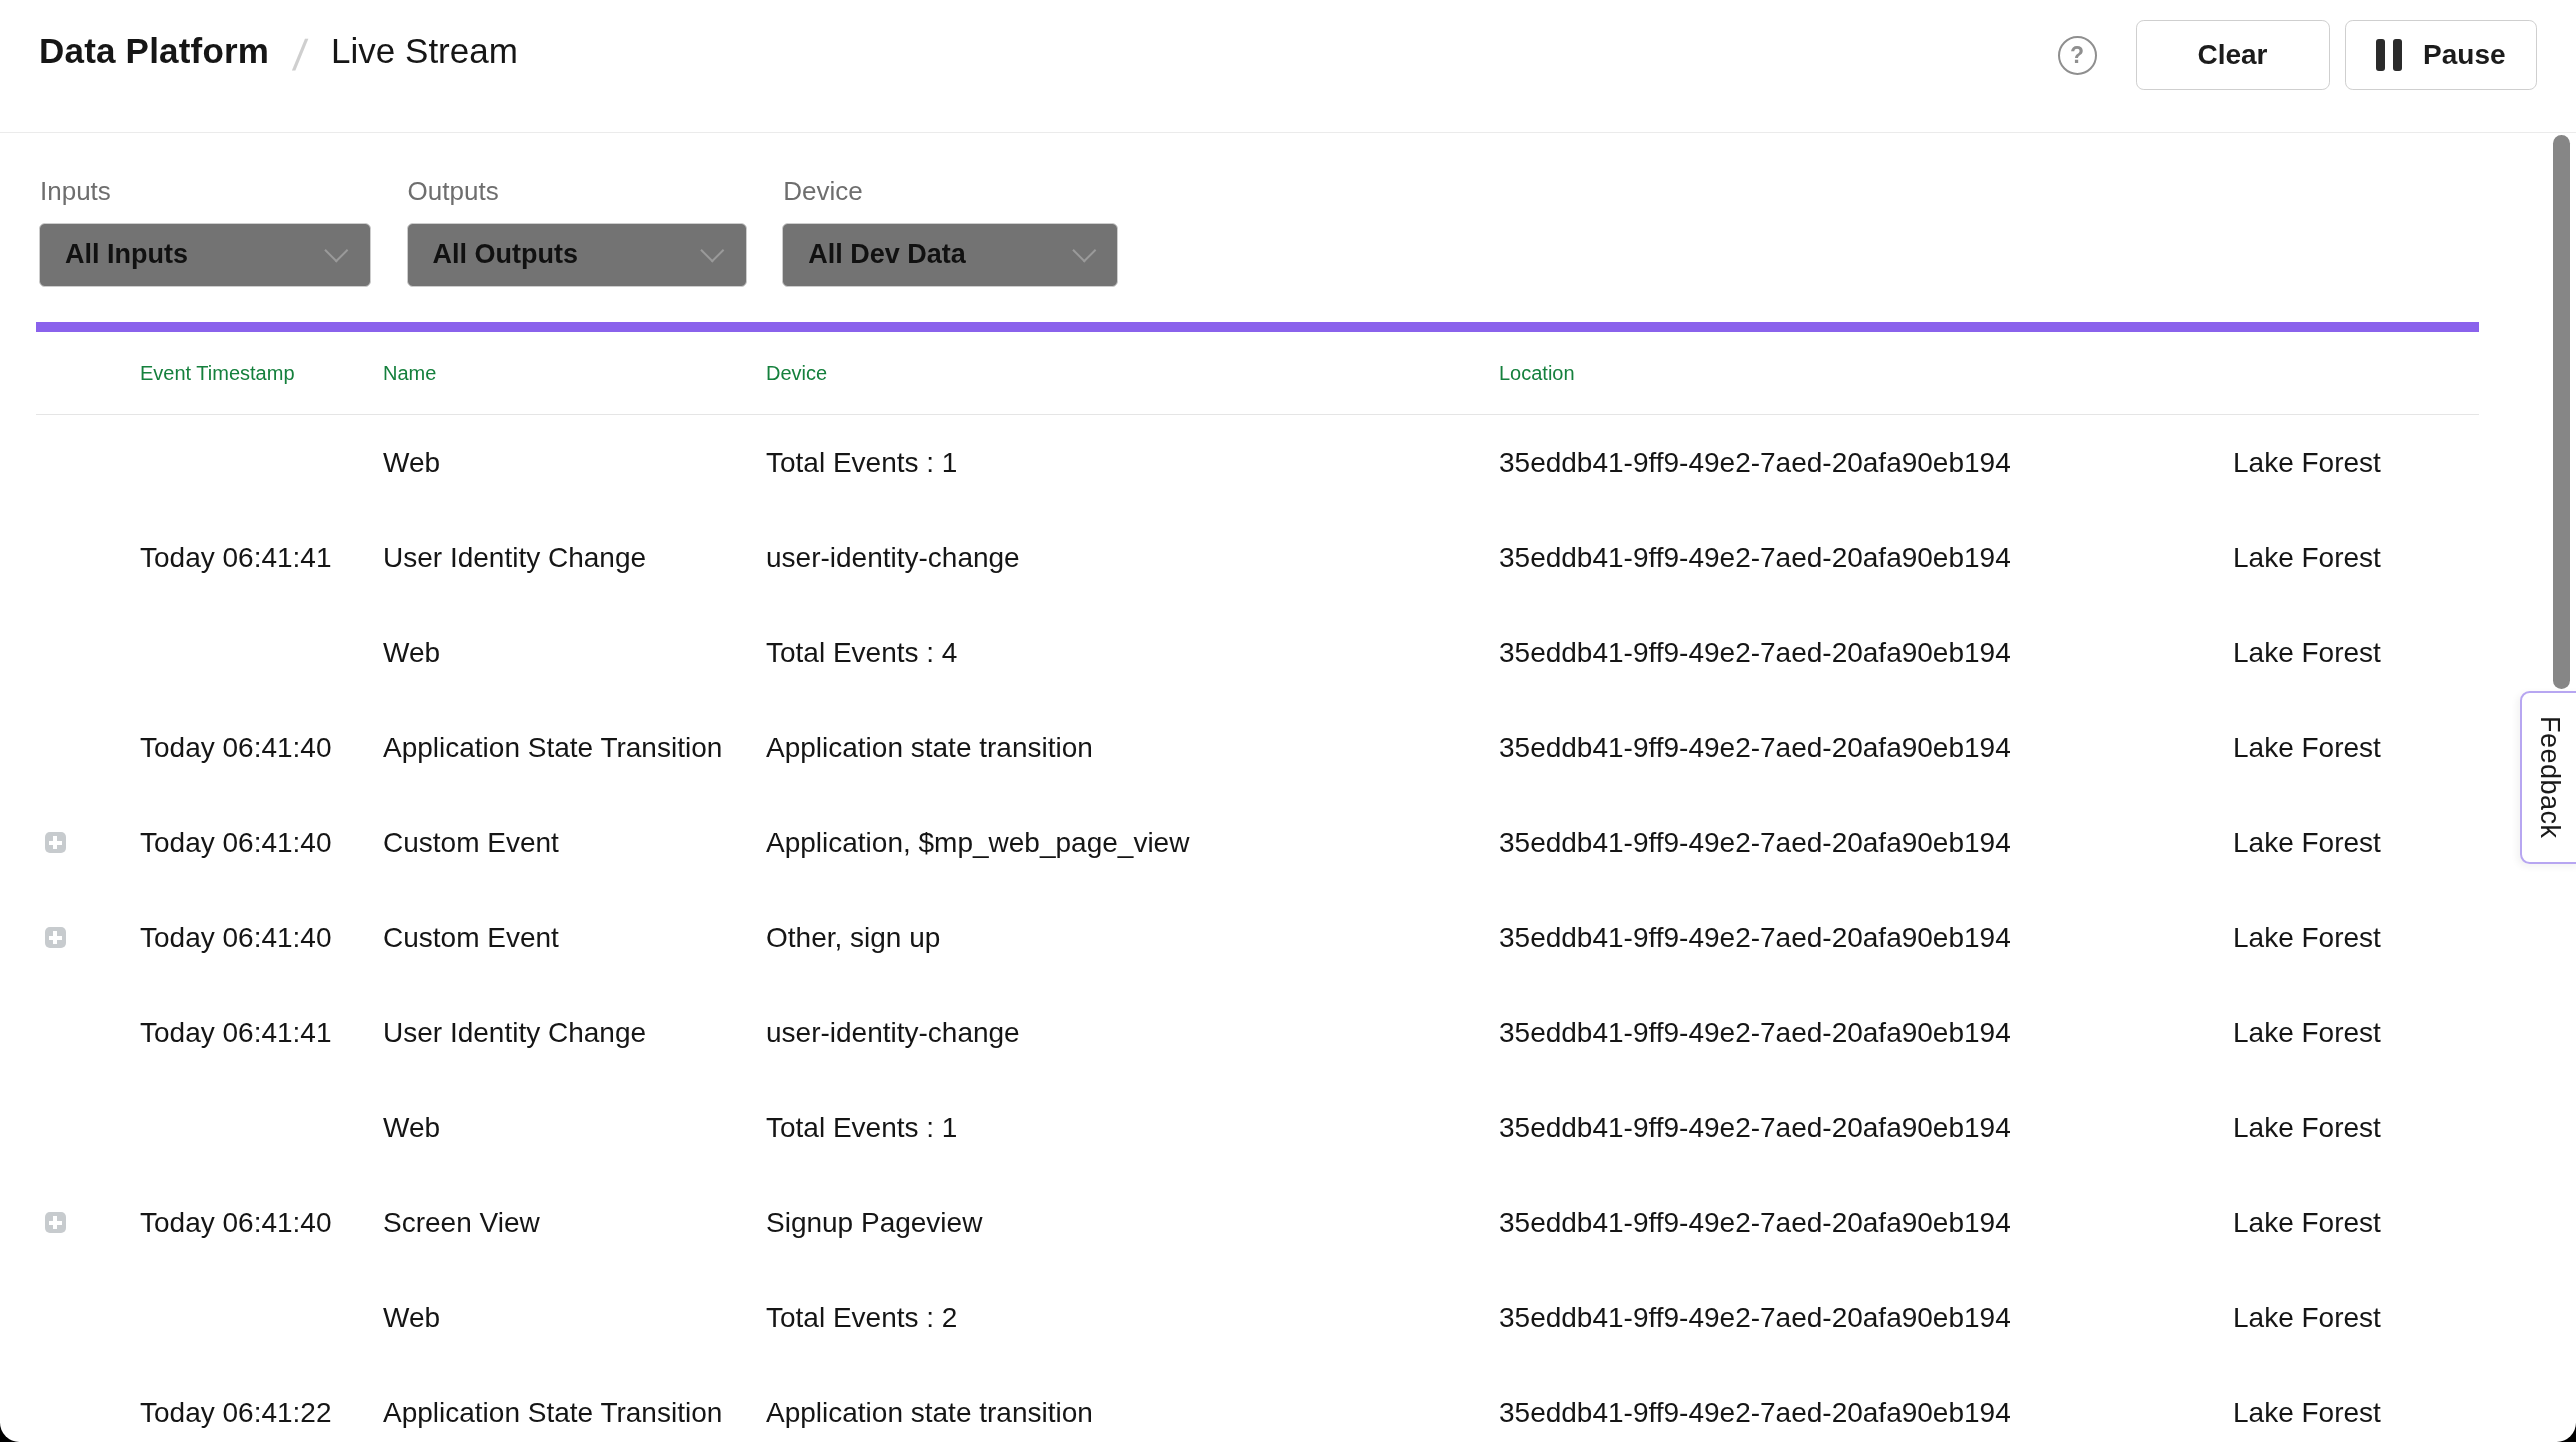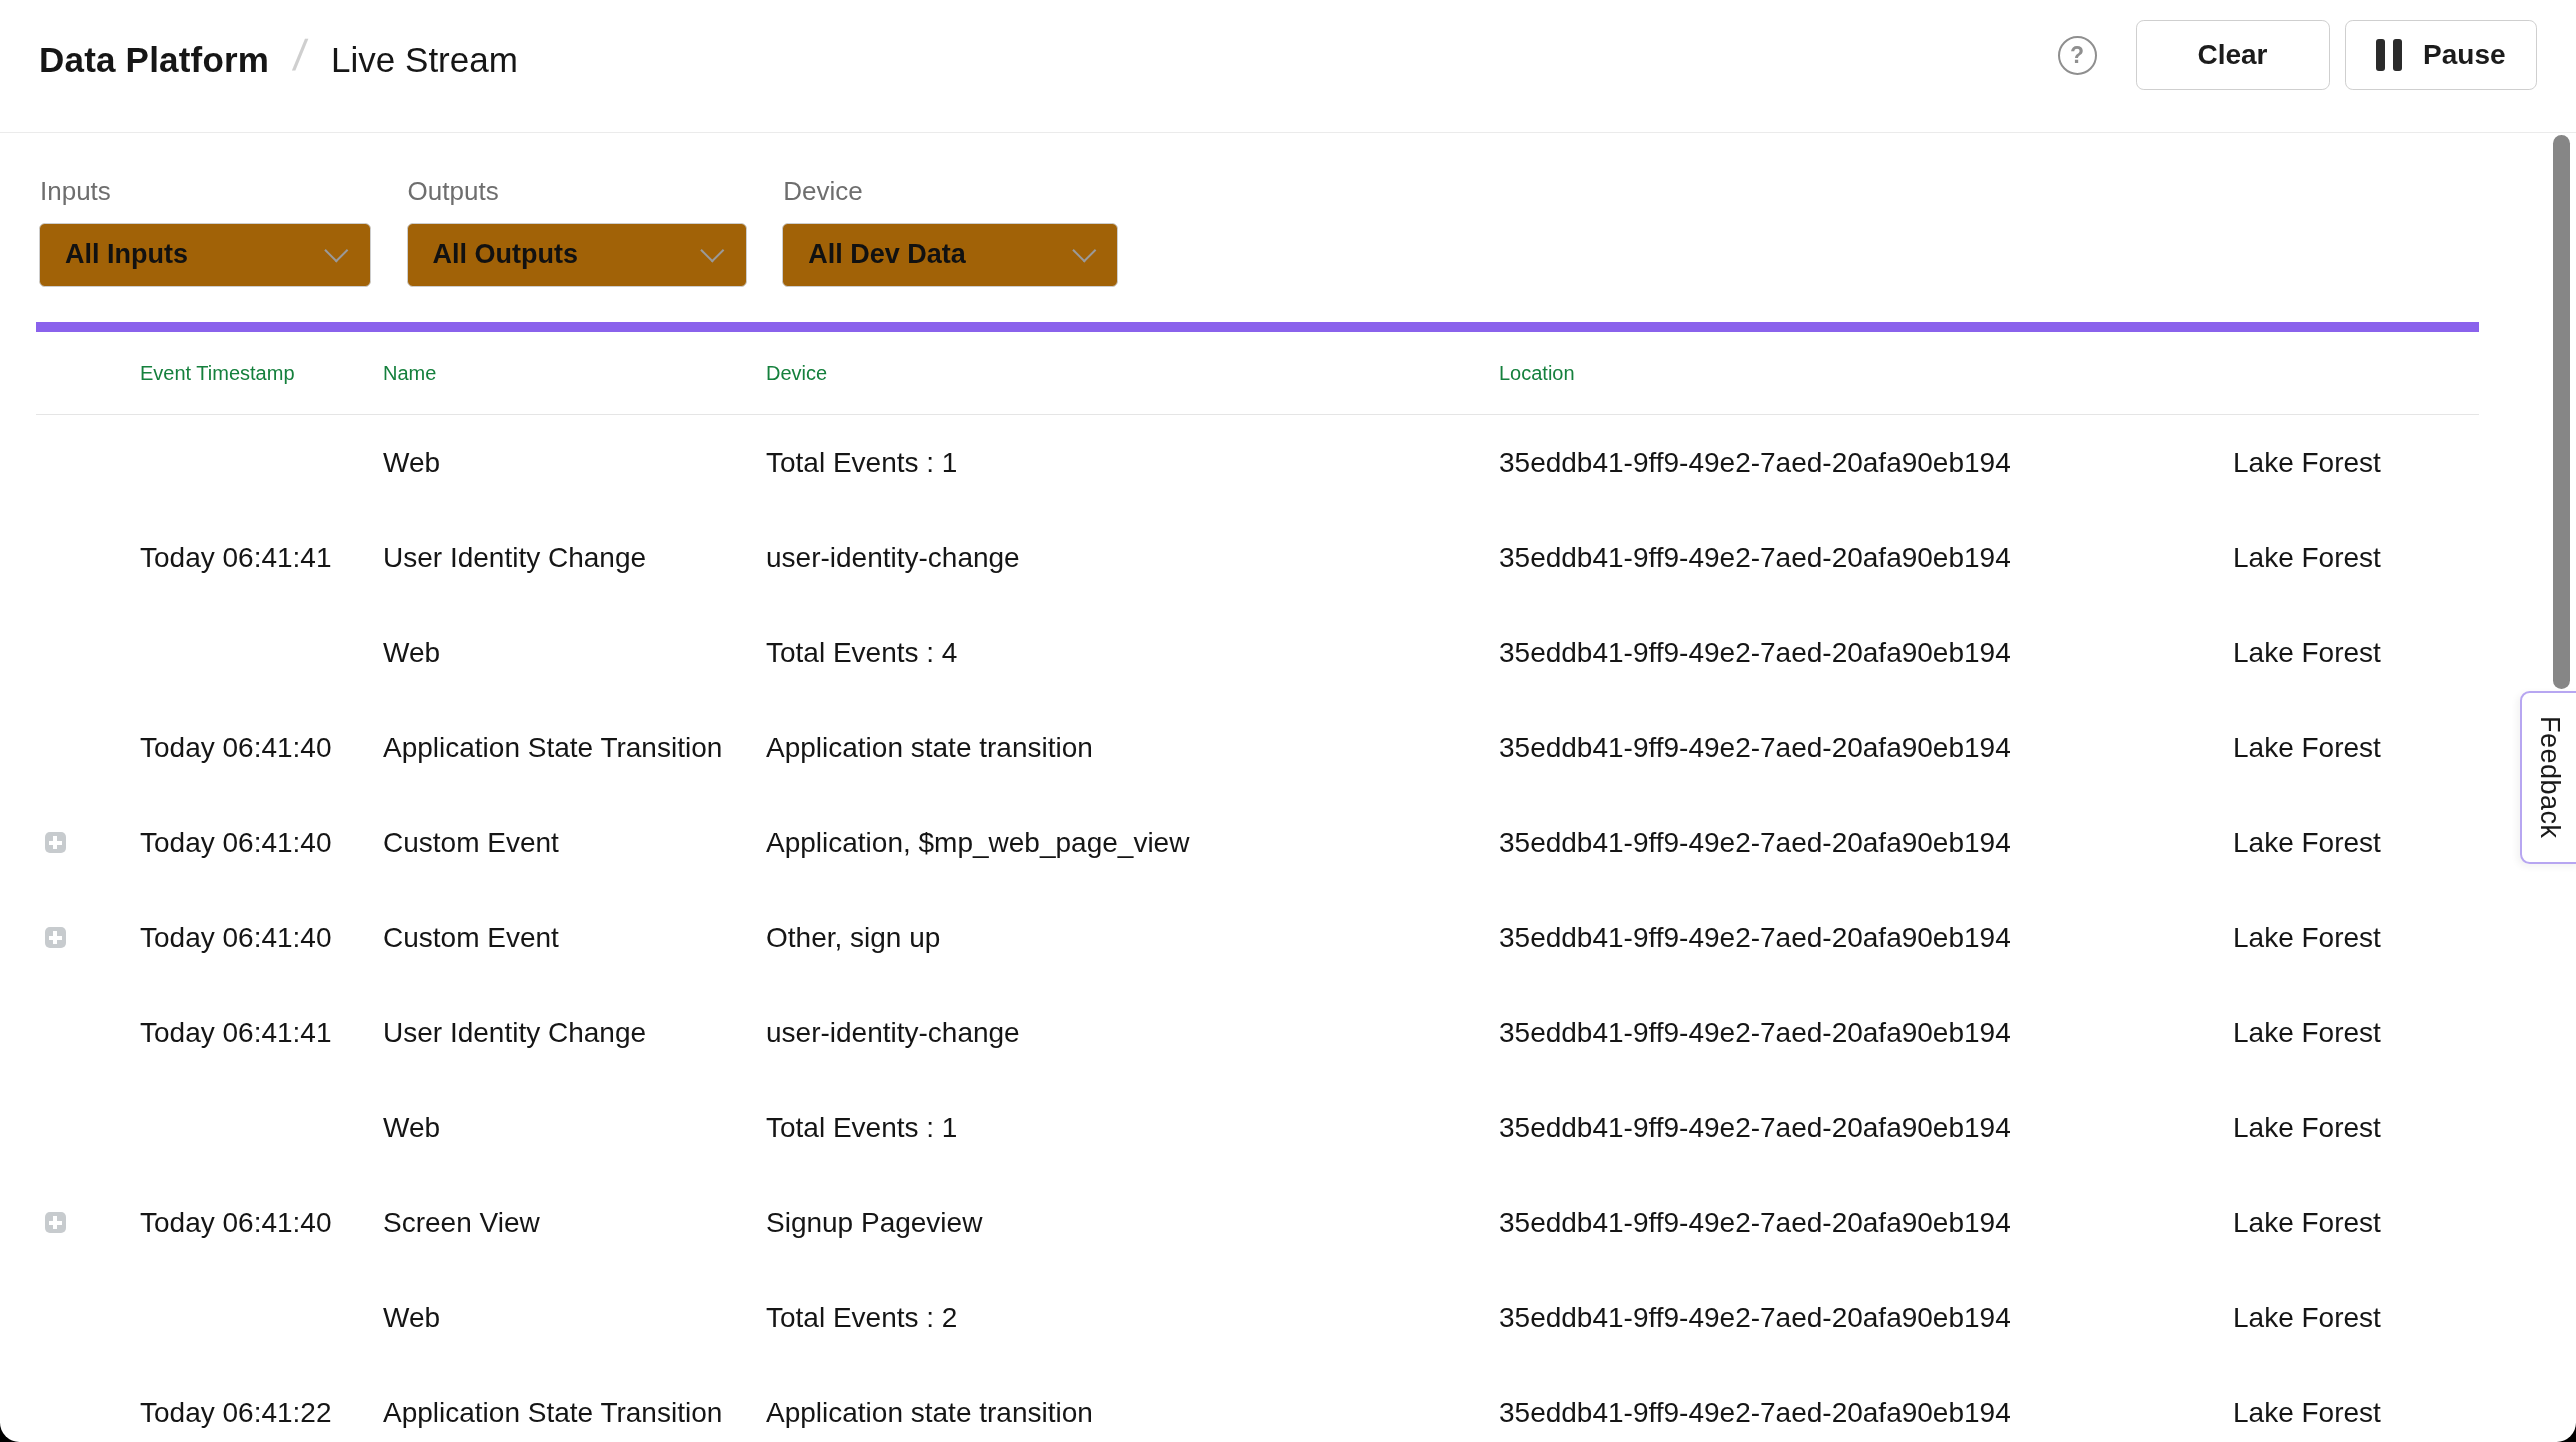--- a/index.html
+++ b/index.html
@@ -6,21 +6,21 @@
   .screen{
     position:relative;width:2576px;height:1442px;background:#fff;
     overflow:hidden;font-family:"Liberation Sans",sans-serif;color:#161616;
     border-radius:0 0 19.4px 19.4px;
   }
   
   .header{
     height:133px;box-sizing:border-box;border-bottom:1.9px solid #ebebeb;
     display:flex;align-items:center;padding:0 39px 21.4px 39px;
   }
-  .breadcrumb{display:flex;align-items:flex-end;font-size:35px;}
+  .breadcrumb{display:flex;align-items:flex-start;font-size:35px;}
   .crumb-section{font-weight:bold;letter-spacing:0.2px;}
   .crumb-sep{color:#cfcfcf;font-size:43px;font-weight:normal;margin:0 25px;transform:skewX(-8deg);}
   .crumb-page{font-weight:normal;}
   .header-right{margin-left:auto;display:flex;align-items:center;}
   .help-btn{
     width:35px;height:35px;border:2.9px solid #8f8f8f;border-radius:50%;
     display:flex;align-items:center;justify-content:center;
     color:#8f8f8f;font-size:23px;font-weight:bold;margin-right:39px;cursor:pointer;
   }
   .btn{
@@ -32,21 +32,21 @@
   .btn-pause{width:192px;}
   .pause-icon{display:flex;margin-right:21.4px;}
   .pause-icon i{display:block;width:8.7px;height:32px;background:#2b2b2b;border-radius:2.9px;}
   .pause-icon i + i{margin-left:7.8px;}
   
   .filters{display:flex;padding:43px 0 0 39px;gap:24px;}
   .filter{margin-right:11.6px;}
   .filter-label{font-size:26px;color:#6e6e6e;margin:0 0 15.5px 1px;height:31px;line-height:31px;}
   .select{
     height:64px;box-sizing:border-box;border:1.9px solid #cdcdcd;border-radius:5.8px;
-    background:#a16207;display:flex;align-items:center;padding:0 25px;cursor:pointer;
+    background:#737373;display:flex;align-items:center;padding:0 25px;cursor:pointer;
   }
   .select .value{font-size:27px;font-weight:bold;color:#111;}
   .chevron{
     margin-left:auto;width:14.6px;height:14.6px;border-right:2.9px solid #9a9a9a;
     border-bottom:2.9px solid #9a9a9a;transform:rotate(45deg) translate(-2.9px,-2.9px);
   }
   .w1{width:332px;} .w2{width:340px;} .w3{width:337px;} .w4{width:336px;}
   
   .stream-bar{margin:35px 0 0 36px;width:2443px;height:10.7px;background:var(--purple,#8a62ec);}
   

